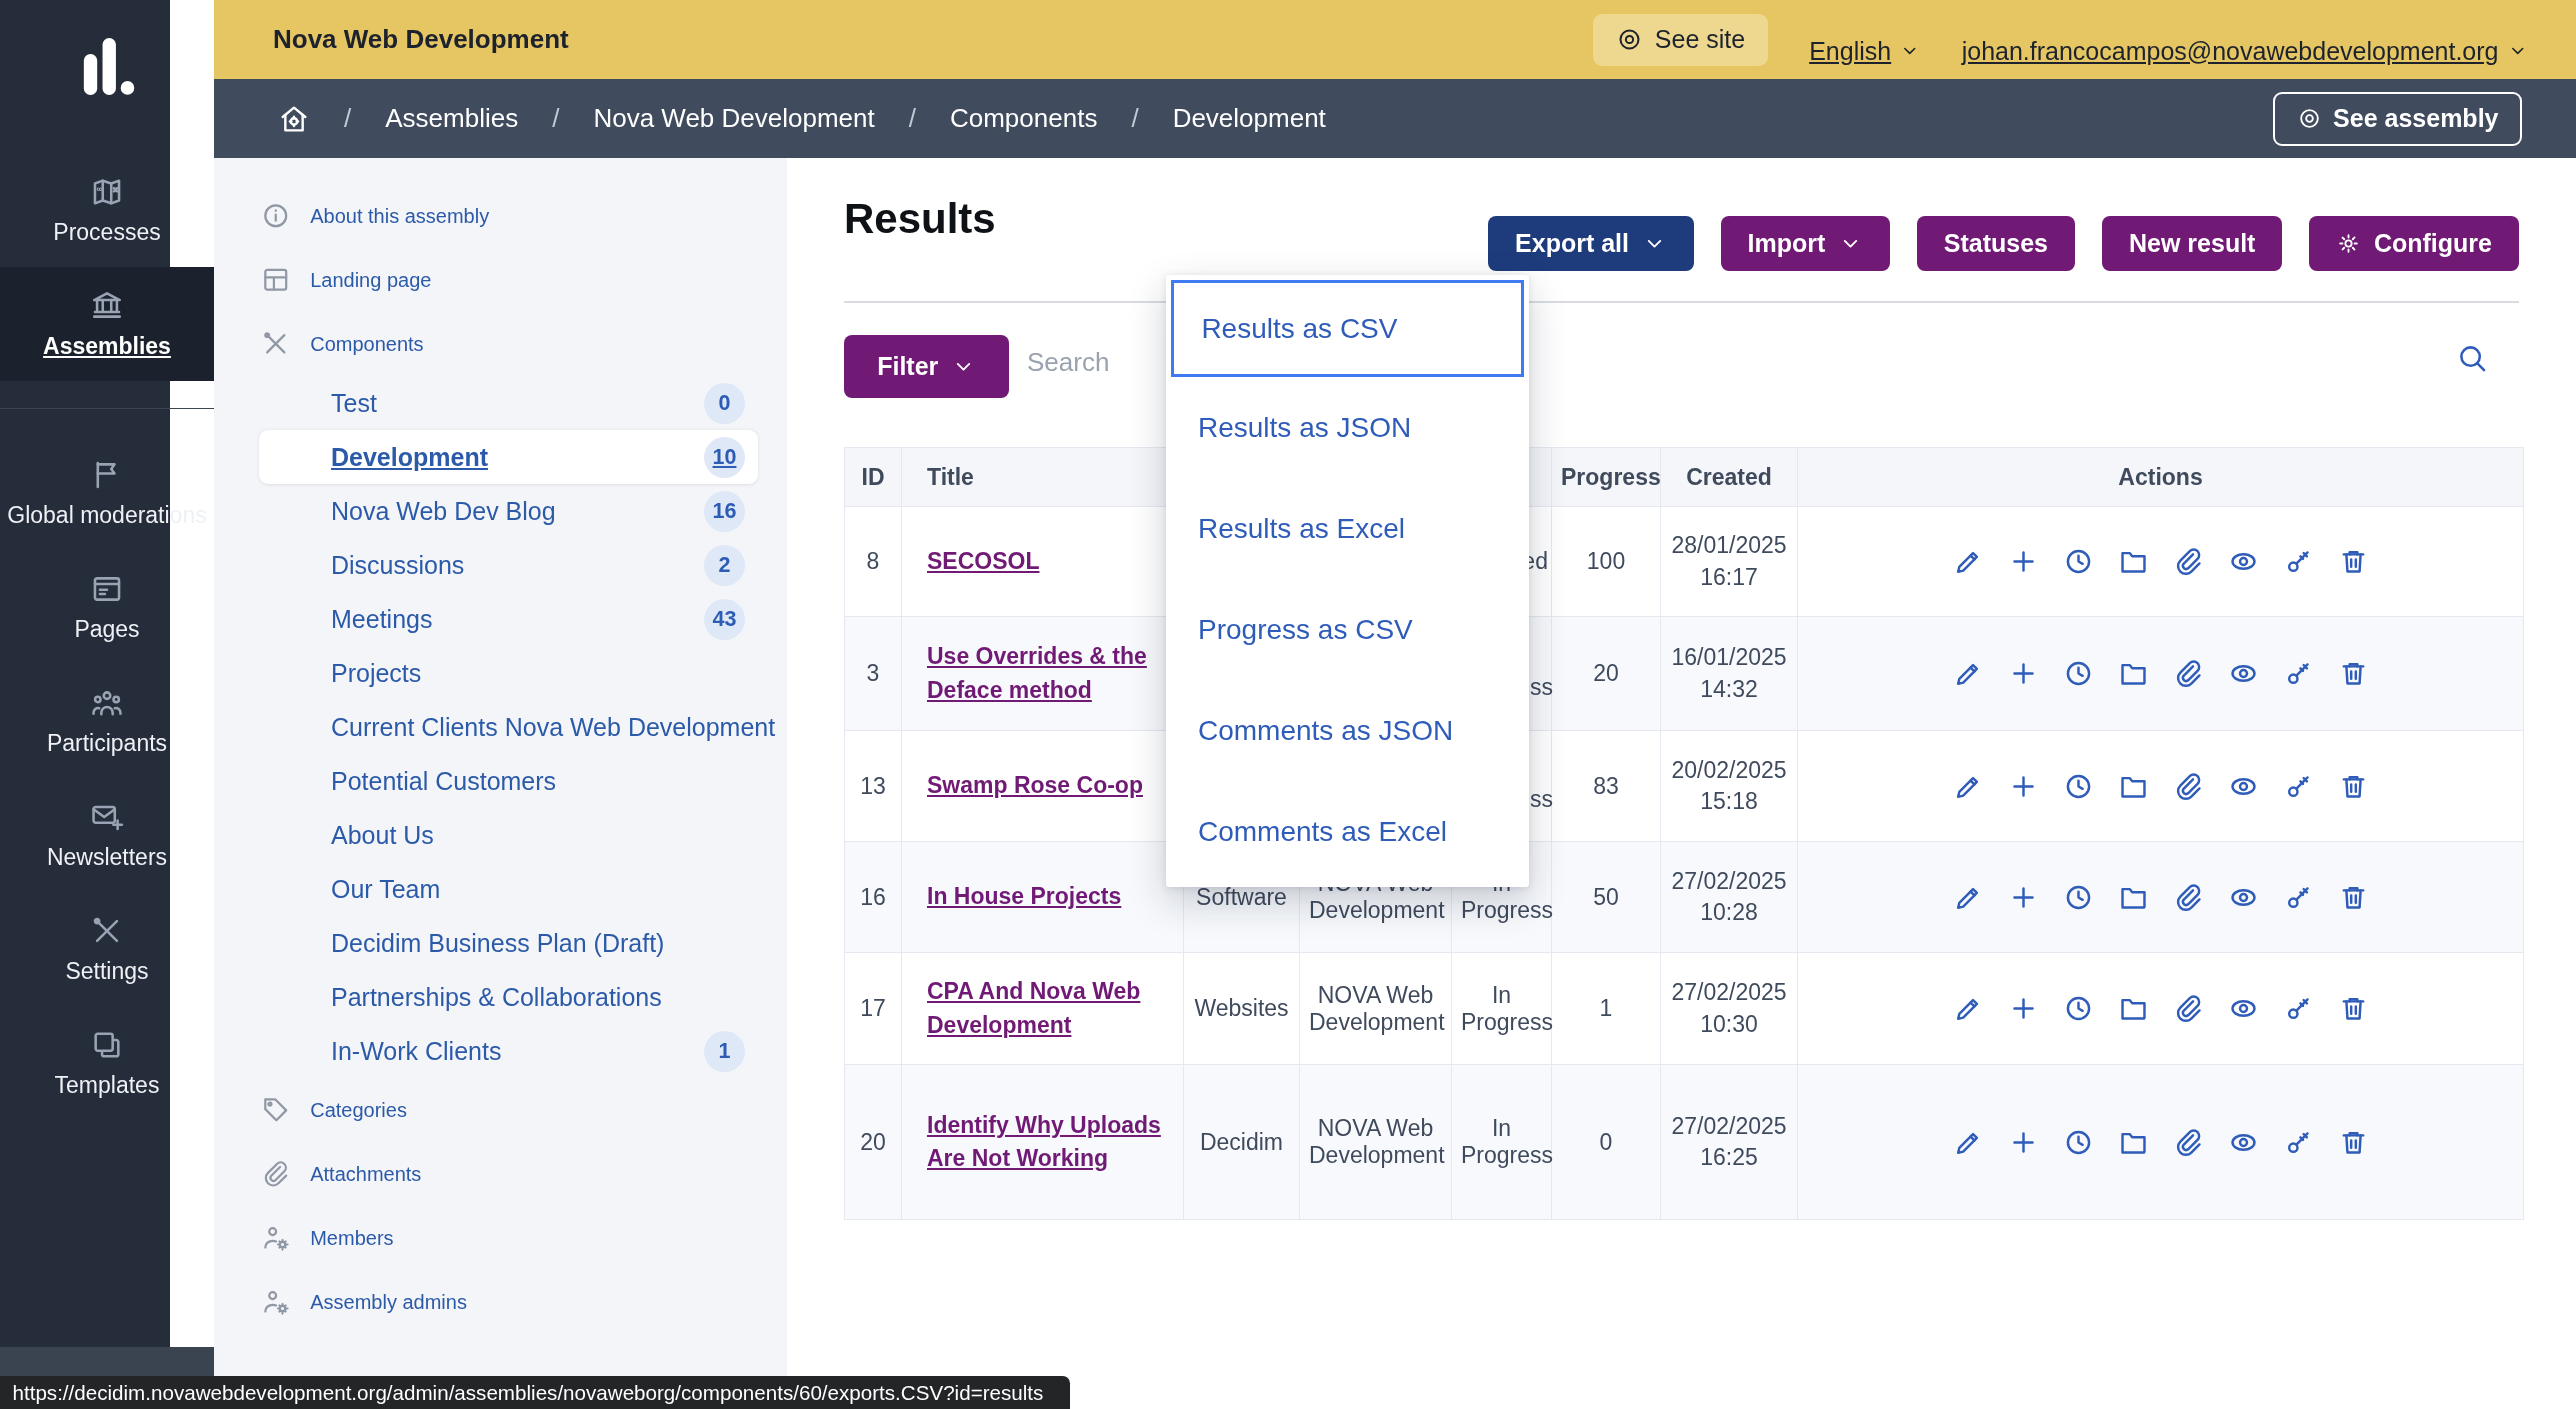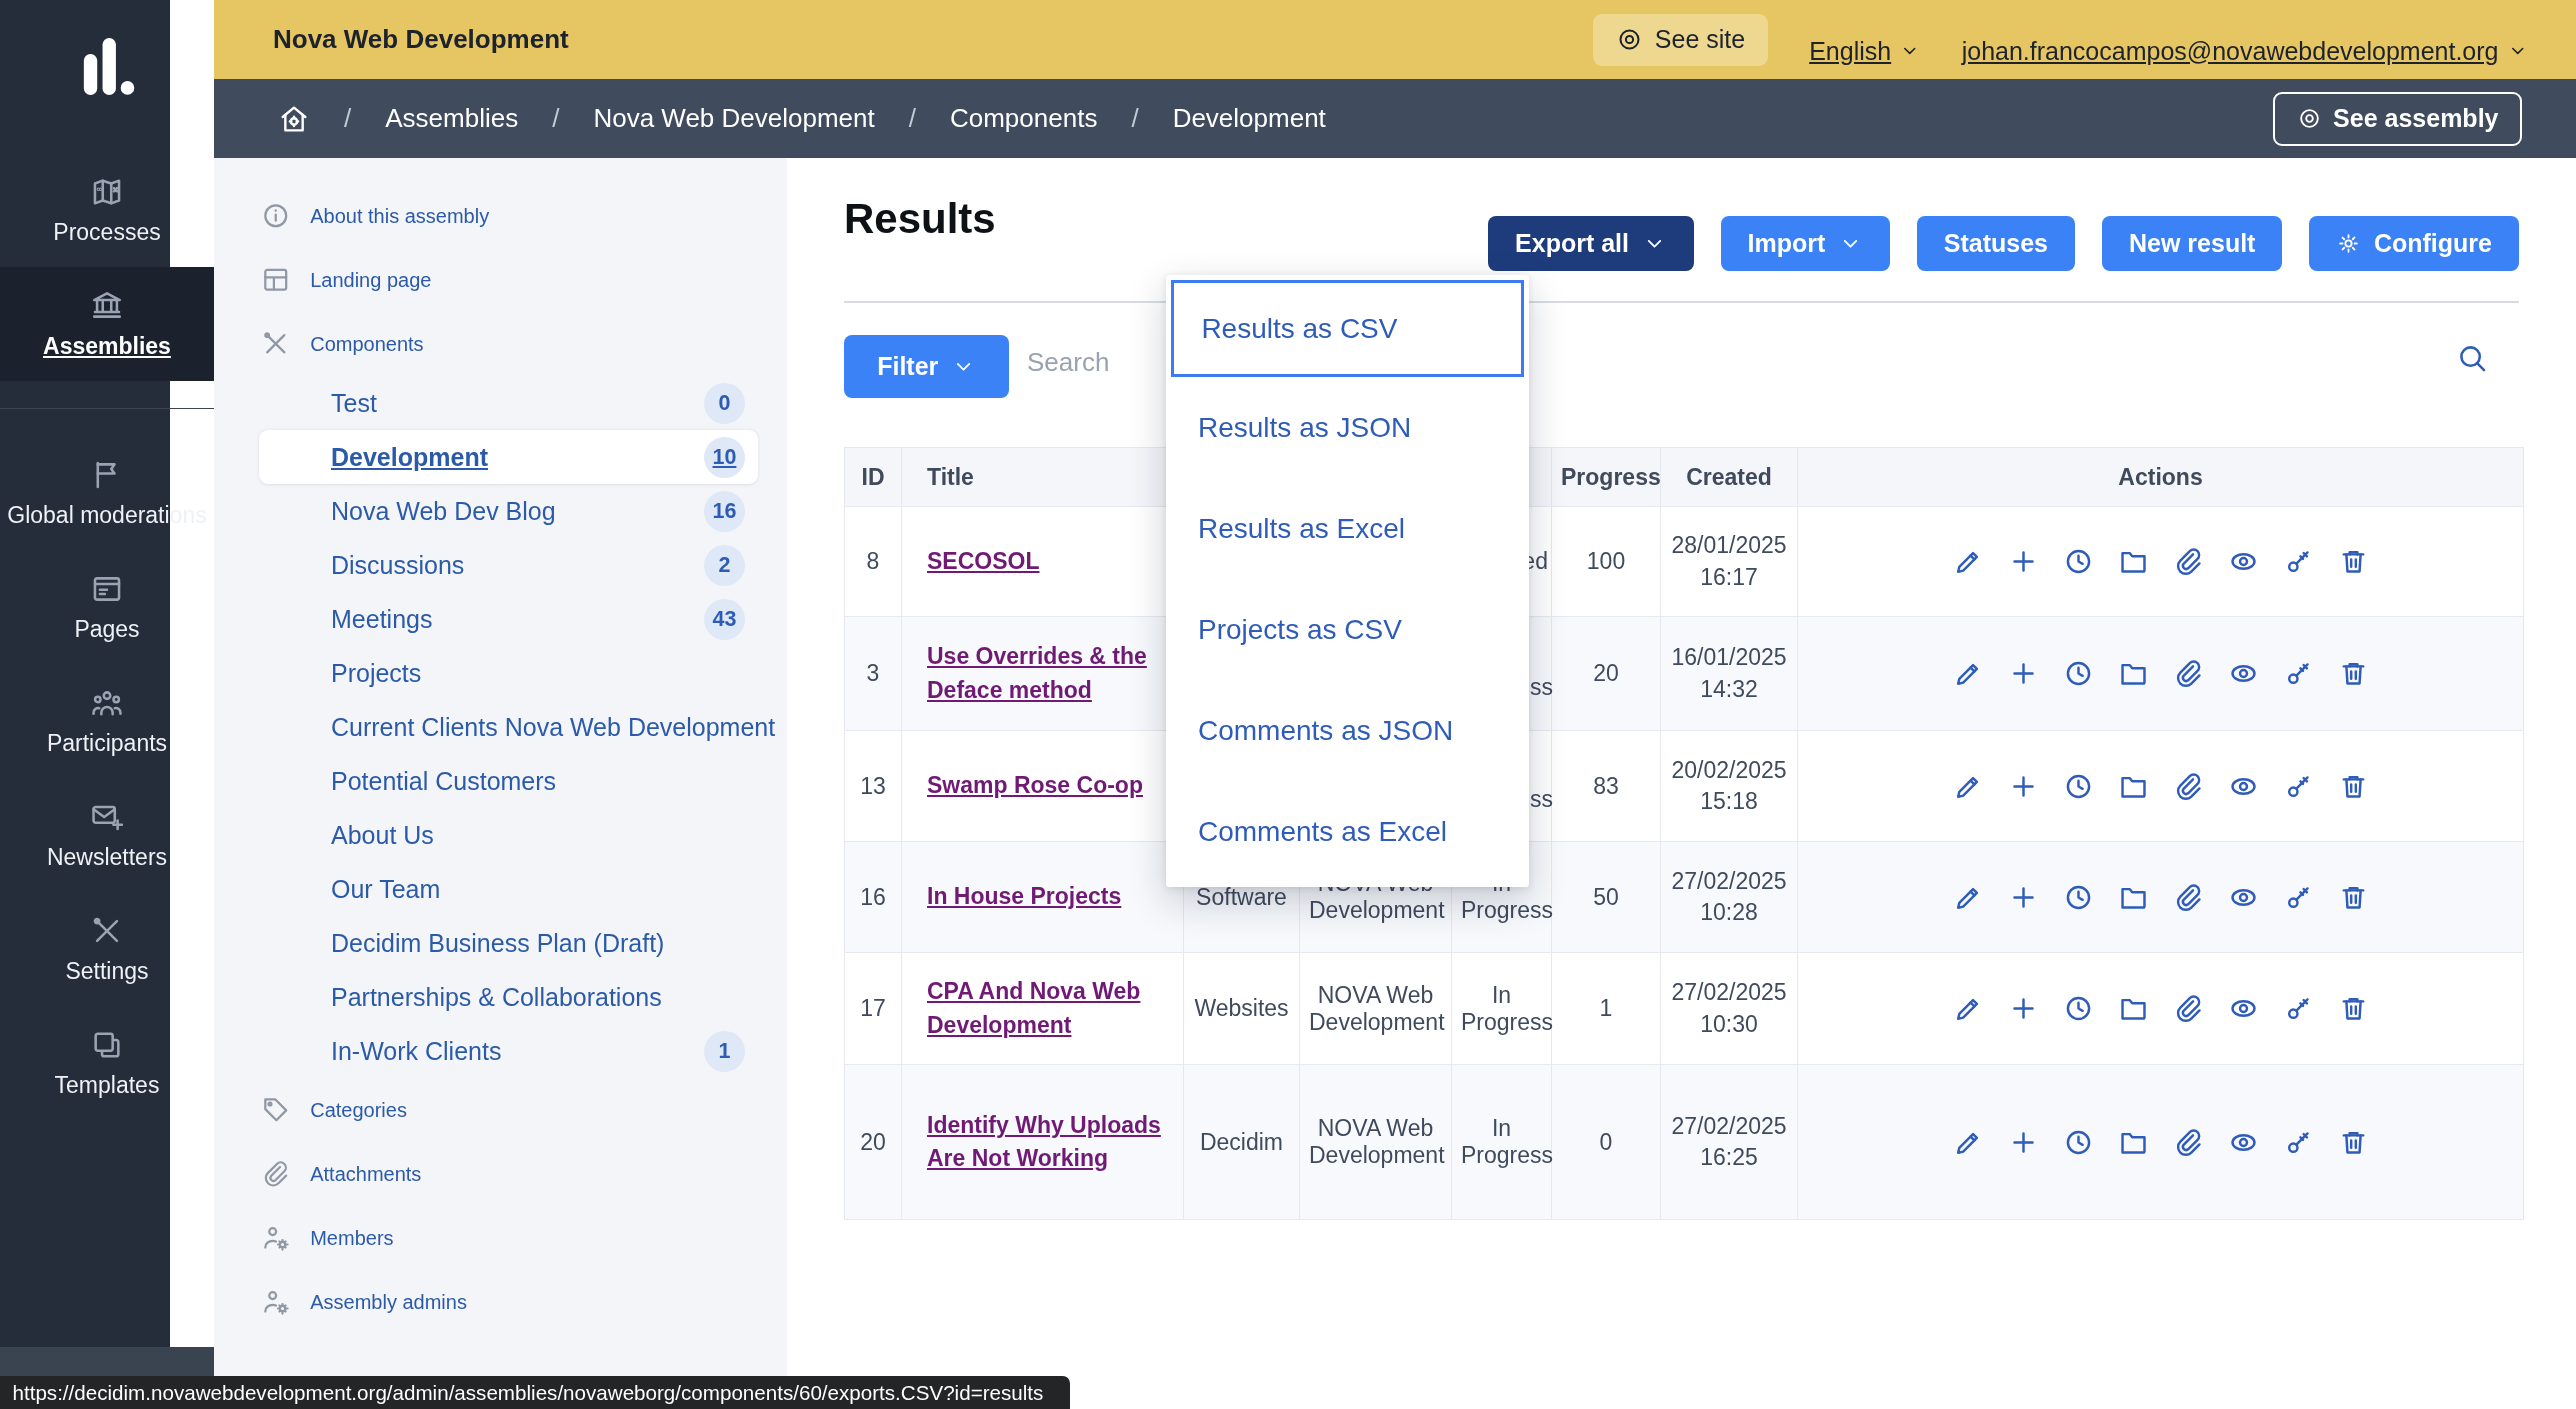--- a/index.html
+++ b/index.html
@@ -47,21 +47,21 @@
   .sub-item { height:54px; display:flex; align-items:center; padding-left:117px; font-size:25px; color:#2b5aa9; position:relative; cursor:pointer; }
   .badge { position:absolute; right:42px; width:41px; height:41px; border-radius:50%; background:#dfe8f7; color:#2c5cb4; font-size:21.5px; font-weight:bold; display:flex; align-items:center; justify-content:center; }
   .sub-item.active { background:#fff; border-radius:9px; margin:0 29.5px 0 45px; padding-left:72px; font-weight:bold; box-shadow:0 0.9px 3.6px rgba(20,30,60,.10); }
   .sub-item.active .label { text-decoration:underline; }
   .sub-item.active .badge { right:12.5px; text-decoration:underline; }
 
   
   .content { position:absolute; left:787px; top:157px; right:0; bottom:0; background:#fff; }
   .page-title { position:absolute; left:57px; top:38px; font-size:42px; font-weight:bold; color:#0e1116; }
   .toolbar { position:absolute; top:59px; right:57px; display:flex; gap:27px; }
-  .btn { height:55px; border-radius:8px; background:#3b82f6; color:#fff; font-size:25px; font-weight:bold; display:flex; align-items:center; justify-content:center; gap:12.5px; padding:0 27px; border:none; cursor:pointer; font-family:inherit; }
+  .btn { height:55px; border-radius:8px; background:#701a75; color:#fff; font-size:25px; font-weight:bold; display:flex; align-items:center; justify-content:center; gap:12.5px; padding:0 27px; border:none; cursor:pointer; font-family:inherit; }
   .btn .icn { width:25px; height:25px; }
   .btn.dark { background:#1e3c7c; }
   .rule { position:absolute; left:57px; right:57px; top:144px; height:1.8px; background:#d8dce2; }
   .filter-btn { position:absolute; left:57px; top:178px; width:165px; height:63px; font-size:25px; }
   .search-input { position:absolute; left:240px; top:182px; width:1252px; height:47px; border:none; outline:none; font-size:26px; color:#3c4554; background:transparent; font-family:inherit; }
   .search-input::placeholder { color:#9aa2ae; }
   .search-btn { position:absolute; top:184px; right:87px; width:34px; height:34px; color:#2e5cb8; cursor:pointer; }
 
   
   .results-table { position:absolute; left:57px; top:290px; width:1680px; border-collapse:collapse; table-layout:fixed; }
@@ -673,19 +673,19 @@
           </td>
         </tr>
       </tbody>
   </table>
 </main>
 
 <div class="export-menu" id="export-menu">
     <div class="menu-item focused">Results as CSV</div>
     <div class="menu-item">Results as JSON</div>
     <div class="menu-item">Results as Excel</div>
-    <div class="menu-item">Projects as CSV</div>
+    <div class="menu-item">Progress as CSV</div>
     <div class="menu-item">Comments as JSON</div>
     <div class="menu-item">Comments as Excel</div>
   </div>
 
 <div class="status-bar">https://decidim.novawebdevelopment.org/admin/assemblies/novaweborg/components/60/exports.CSV?id=results</div>
 
 
 </body></html>

